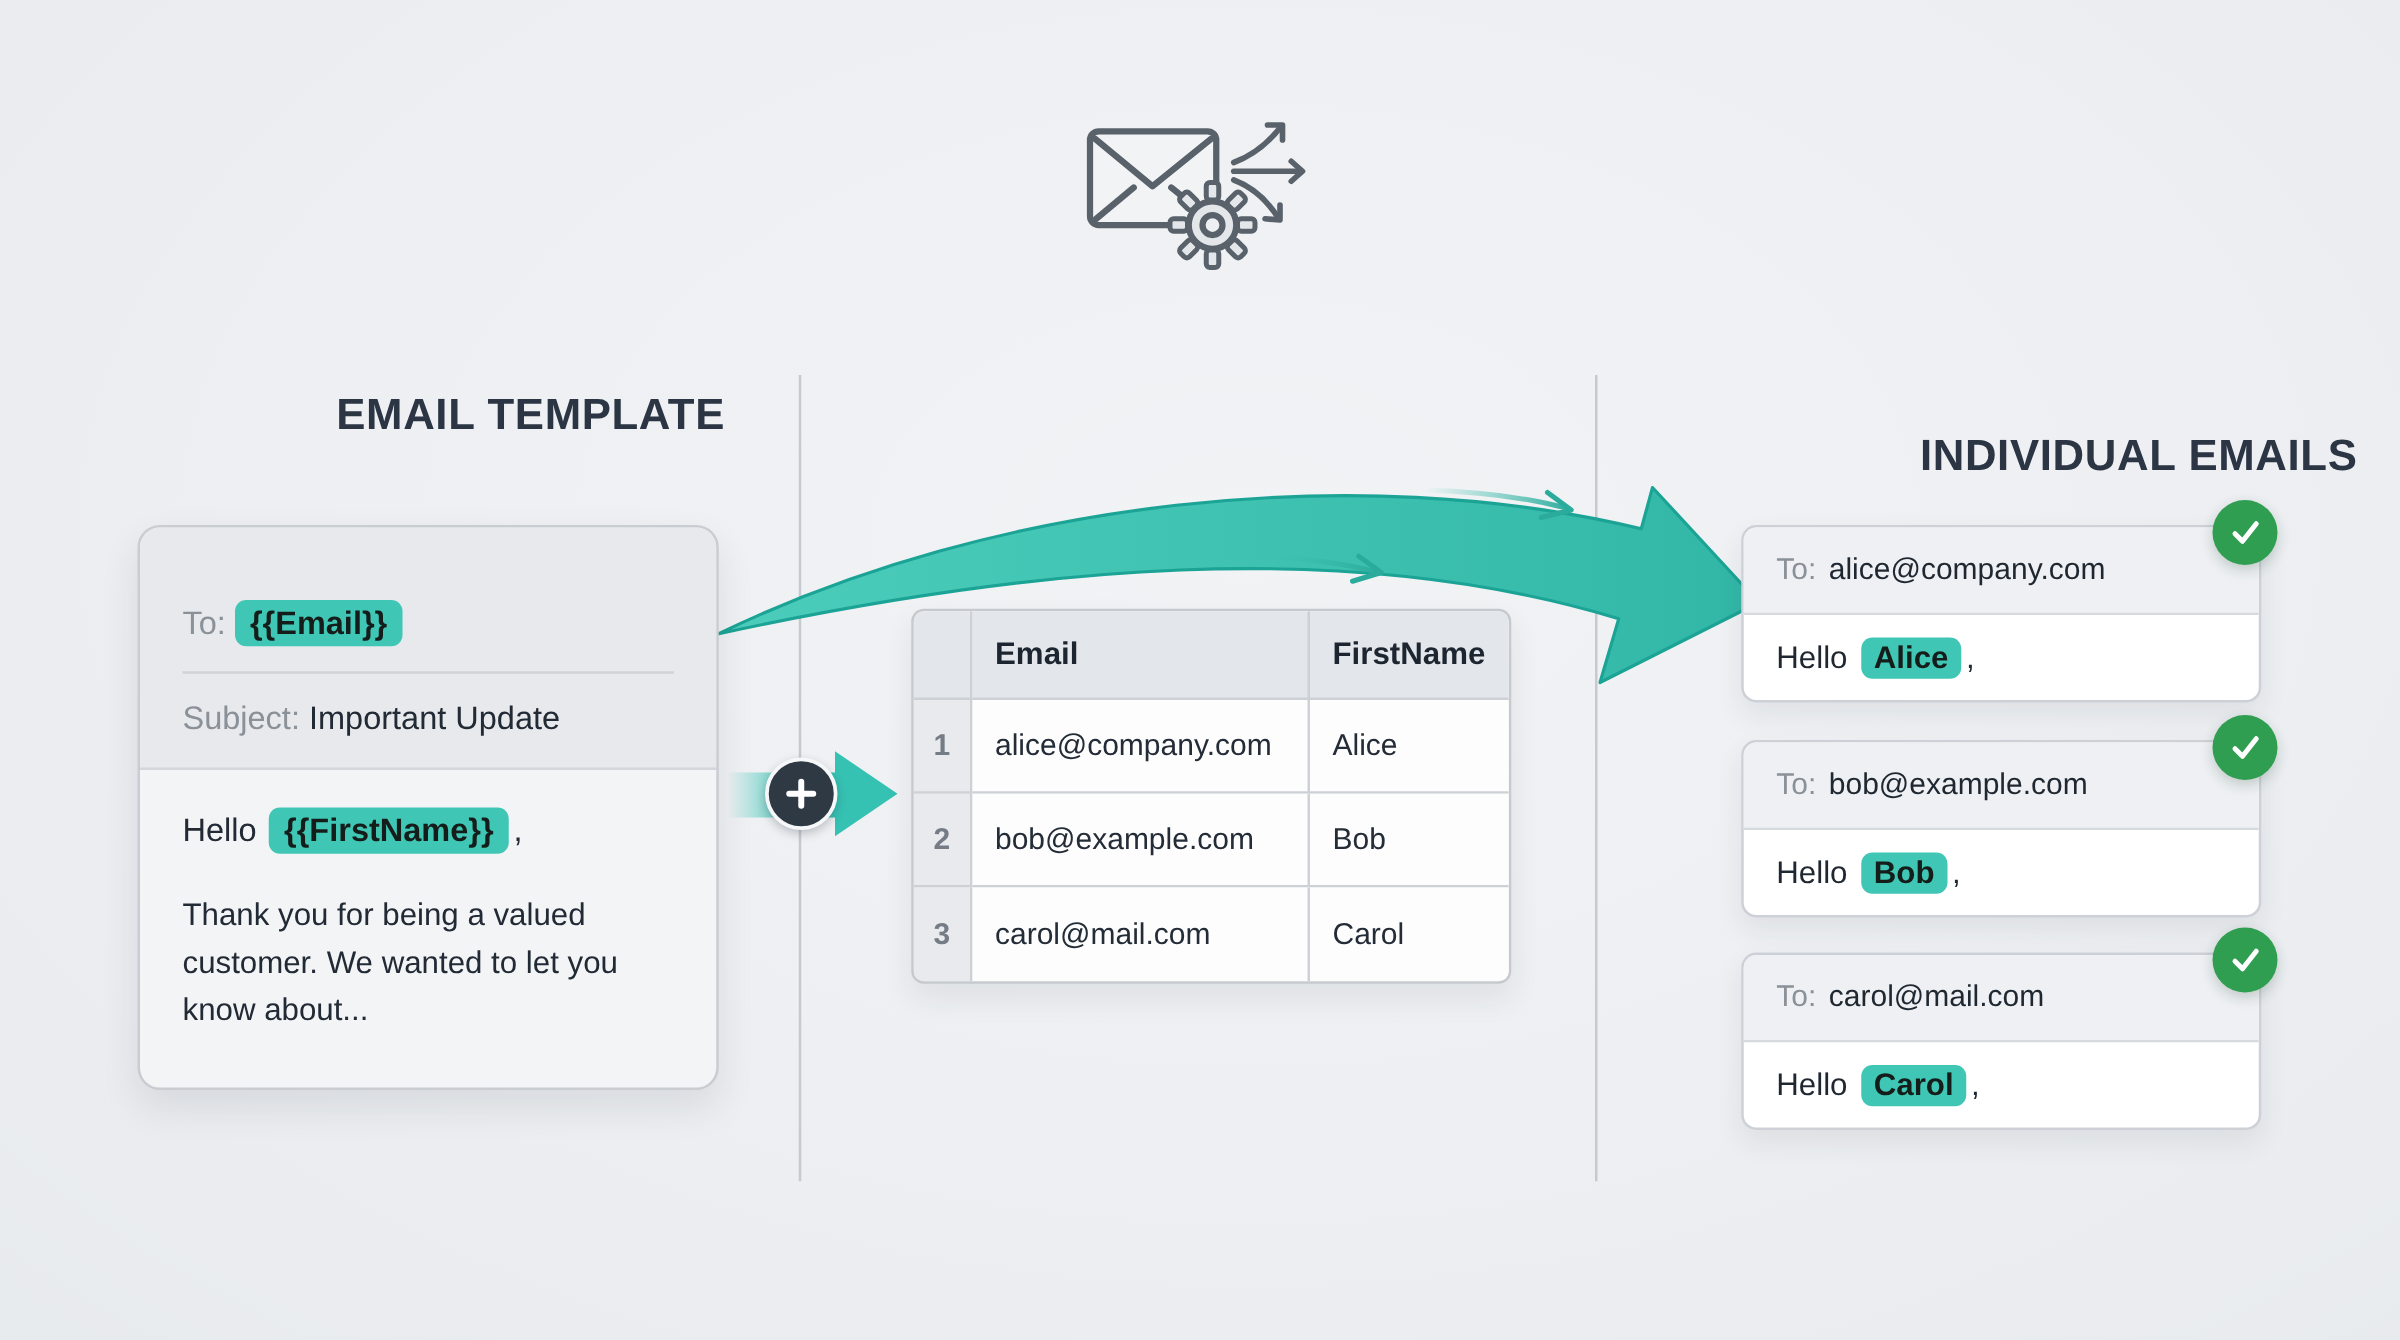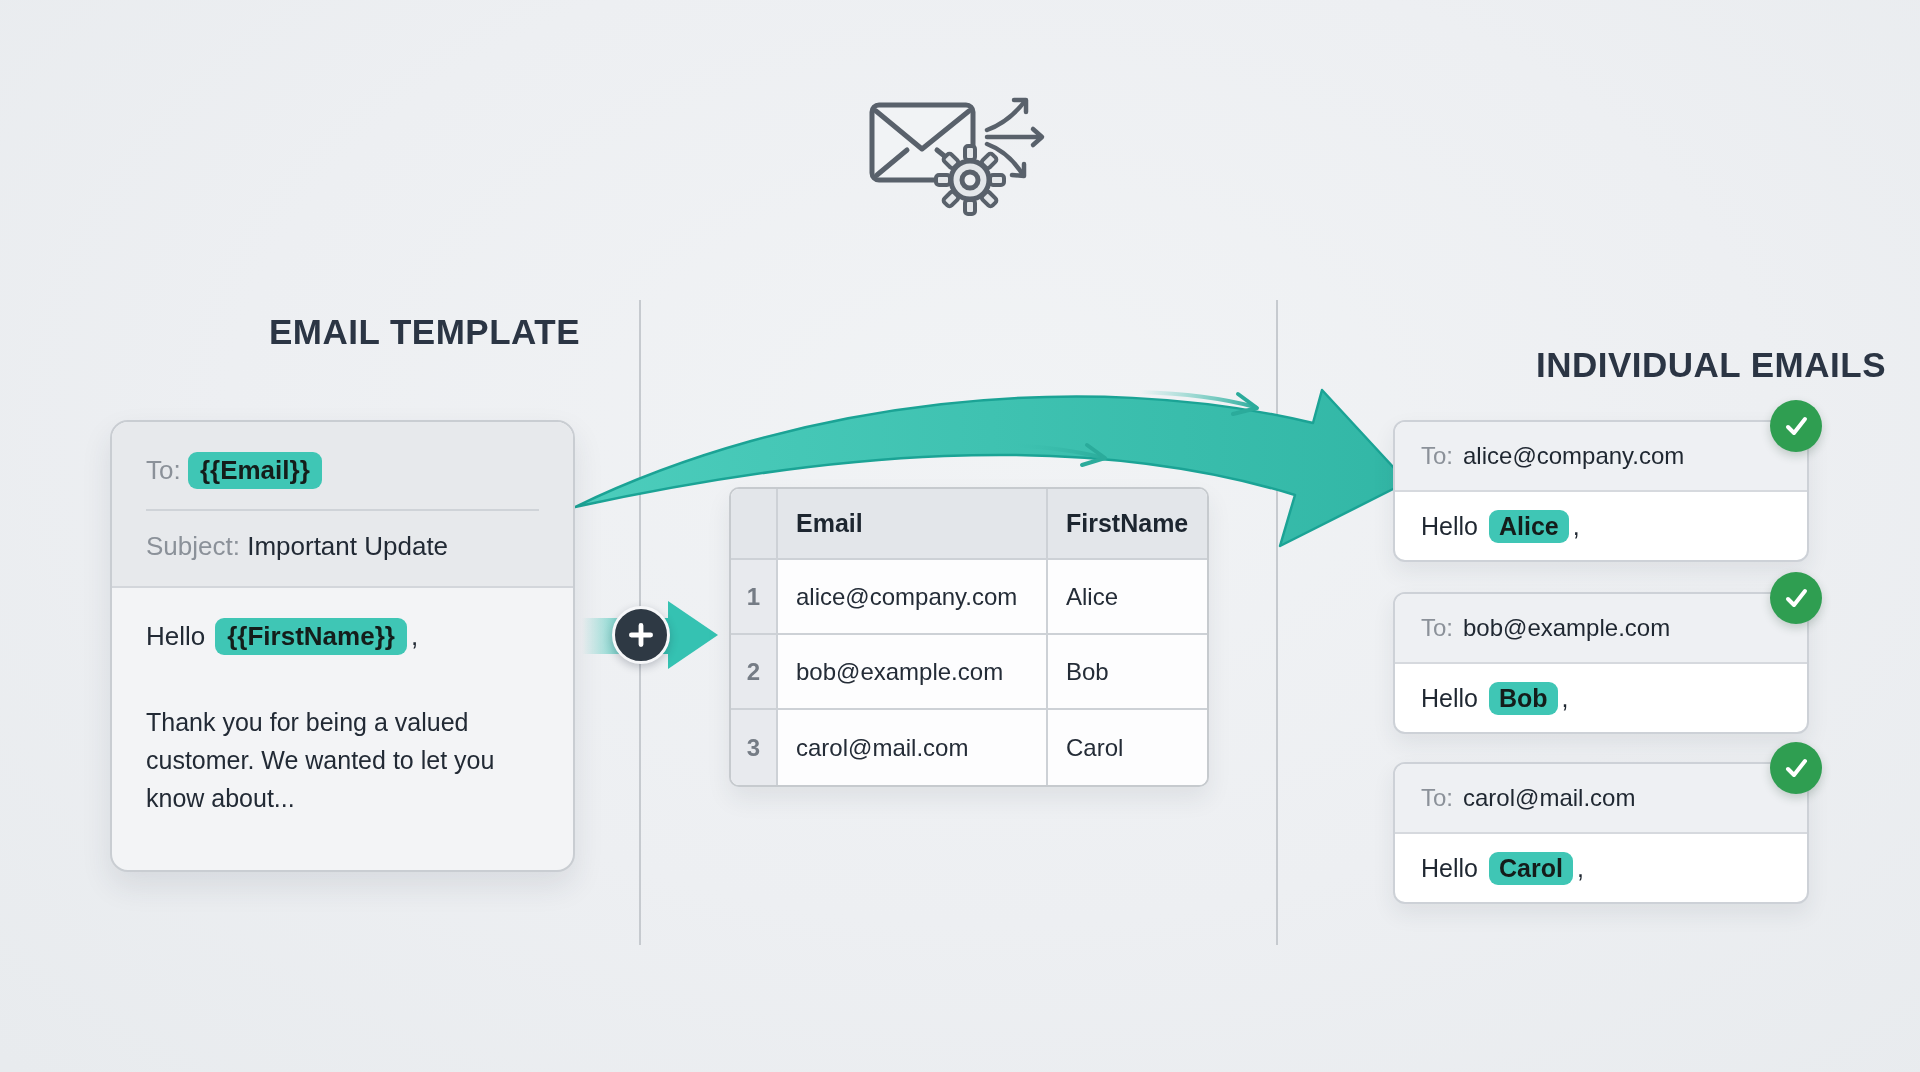--- a/index.html
+++ b/index.html
@@ -54,24 +54,25 @@
   .tc-row { font-size: 26px; color: #8b9199; }
   .tc-rule { height: 2px; background: #cfd3d8; margin: 20px 0; }
   .tc-row .val { color: #222a35; }
   .chip {
     display: inline-block;
     background: #3fc6b5;
     color: #141d1a;
     font-weight: 700;
     border-radius: 9px;
     padding: 3px 12px;
+    margin-top: 28px;
   }
   .tc-body { padding: 30px 34px; }
   .greeting { font-size: 26px; color: #222a35; }
-  .greeting .chip { margin: 0 4px 18px 8px; }
+  .greeting .chip { margin: 0 4px 0 8px; }
   .body-text {
     margin: 30px 0 0;
     font-size: 25px; line-height: 1.52;
     color: #222a35;
     max-width: 392px;
   }
 
   
   .merge-tail {
     position: absolute; left: 582px; top: 618px;

